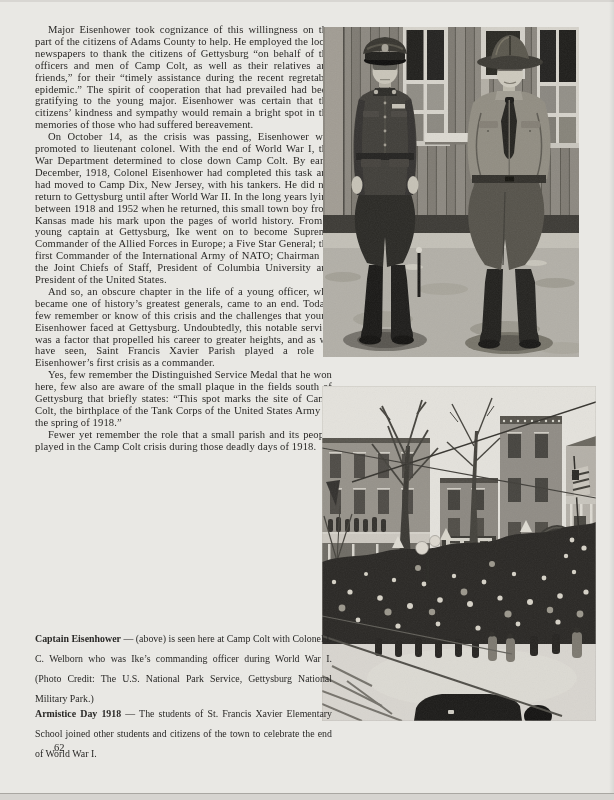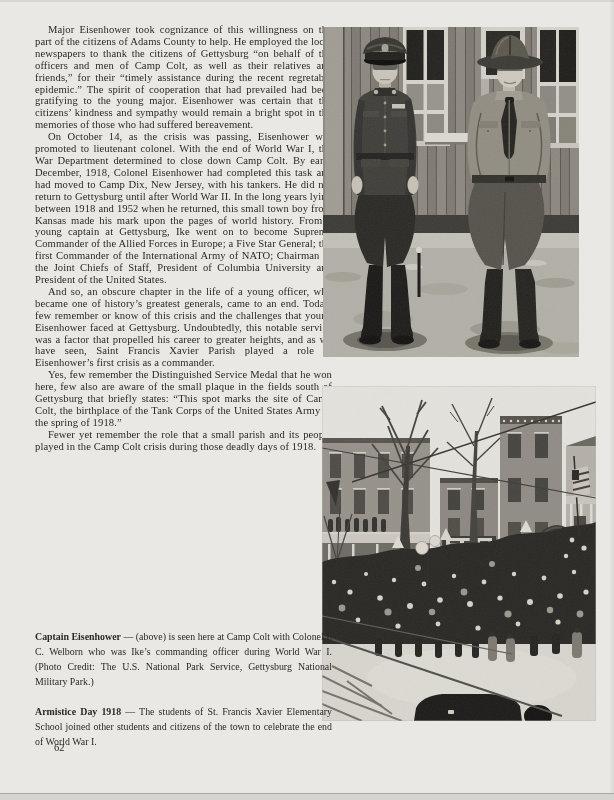--- a/index.html
+++ b/index.html
@@ -19,21 +19,21 @@
     font-size:10.6px;line-height:11.9px;text-align:justify;
     letter-spacing:0.1px;
   }
   .text-col p{margin:0;text-indent:13px;}
   figure{margin:0;position:absolute;padding:0;}
   .top-photo{left:323px;top:27px;width:256px;height:330px;}
   .bottom-photo{left:322px;top:386px;width:274px;height:335px;}
   figure svg{display:block;}
   .caption{
     position:absolute;left:35px;width:297px;
-    font-size:9.9px;line-height:15px;text-align:justify;
+    font-size:9.9px;line-height:20px;text-align:justify;
   }
   .caption .lead{font-weight:bold;}
   #cap1{top:629px;}
   #cap2{top:704px;}
   .page-number{position:absolute;left:54px;top:742px;font-size:10.5px;}
 </style>
 </head>
 <body>
 
 <div class="scan-edge-top"></div>

